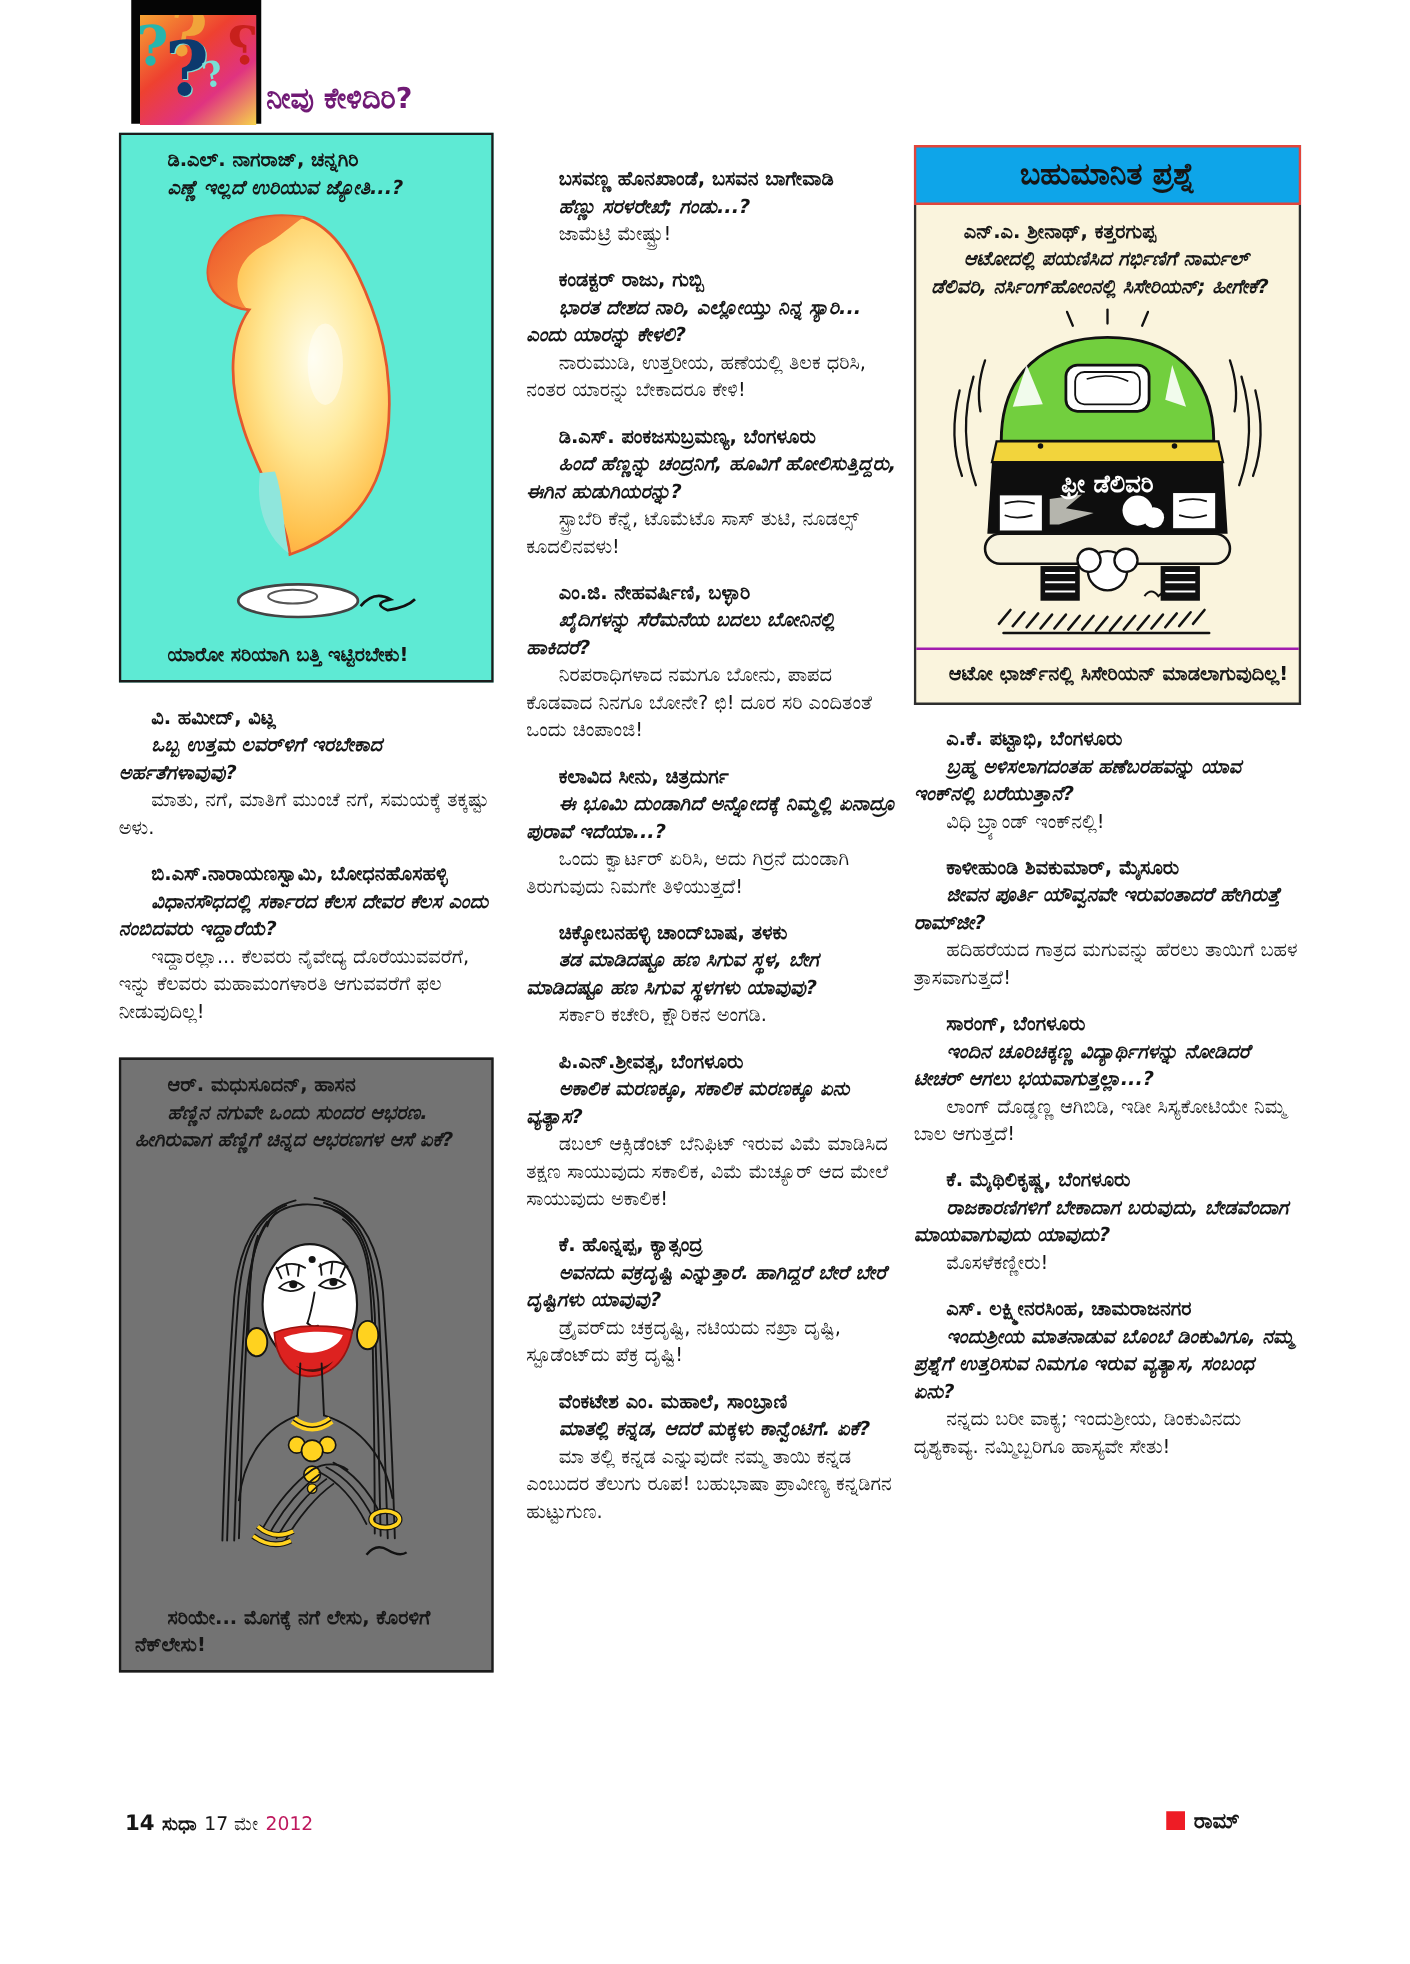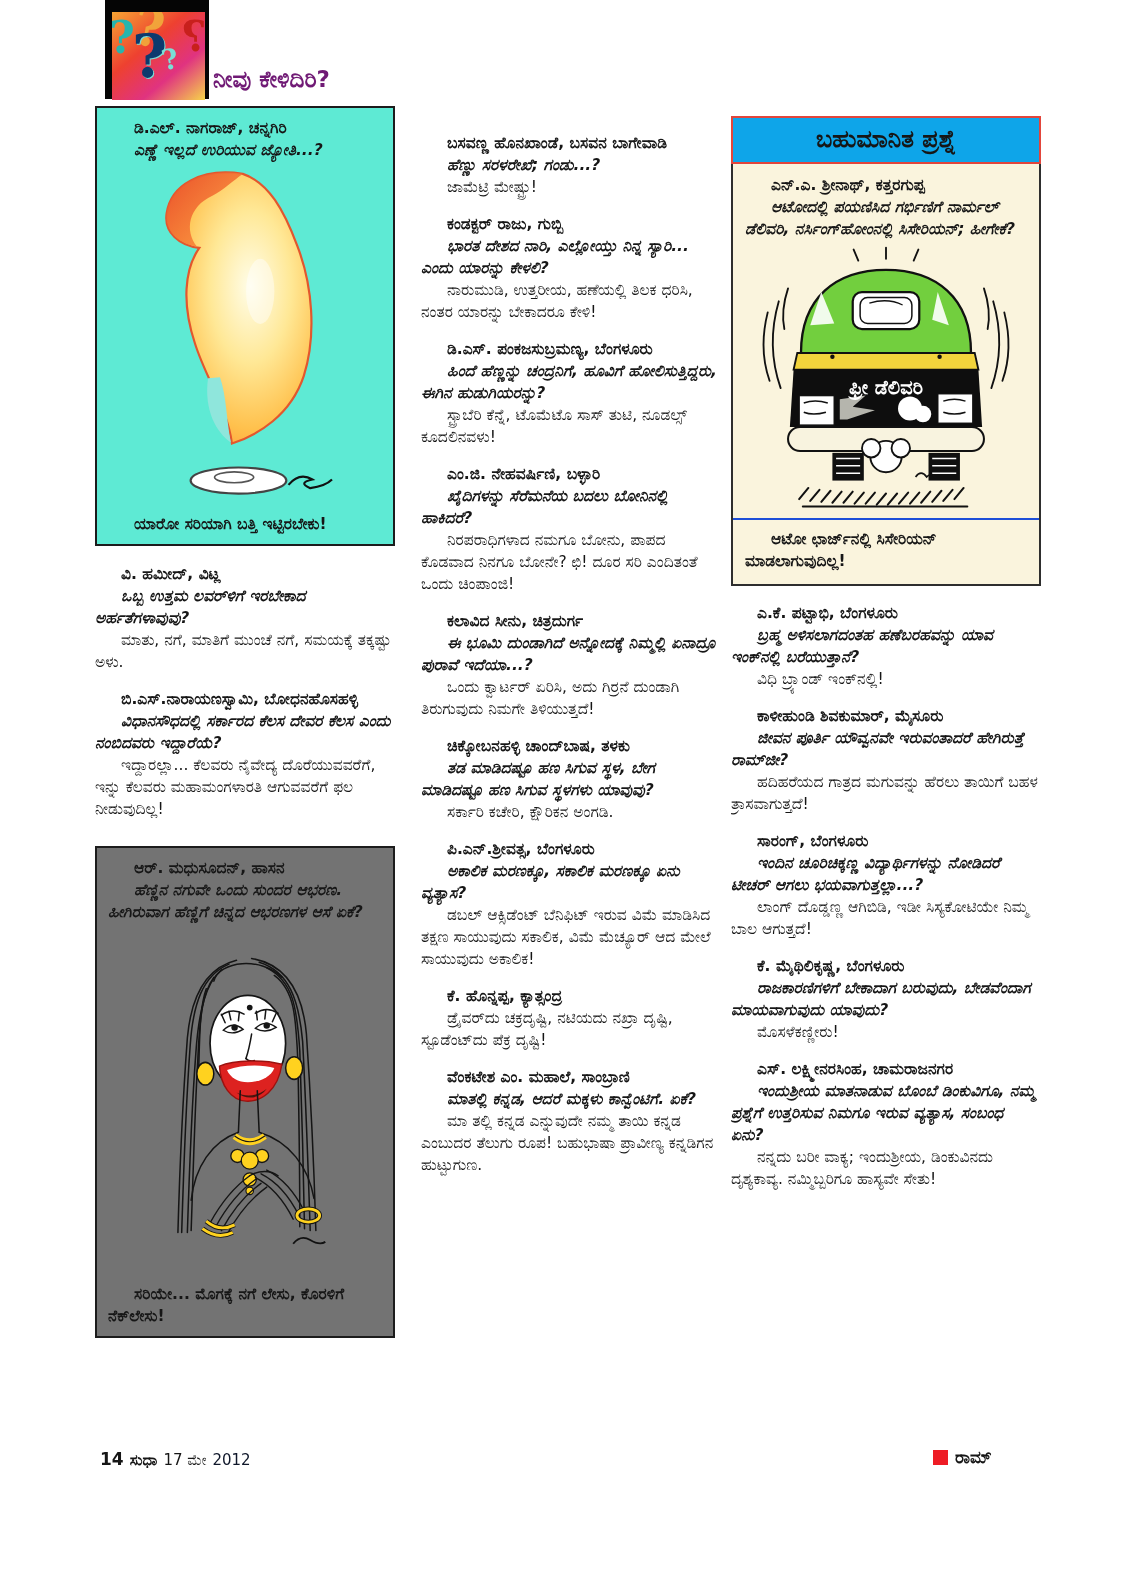--- a/index.html
+++ b/index.html
@@ -39,29 +39,29 @@
   .box2 svg{flex:1;min-height:0;margin:2px 0;}
   .cap{font-weight:bold;text-indent:26px;}
   .after-box{margin-top:17px;}
 
   
   .prize-header{background:#0ea5e9;border:2px solid #e2453b;text-align:center;
                 font-weight:bold;font-size:24px;padding:7px 0 9px;}
   .prize-box{border:2px solid #2e2e2e;border-top:none;background:#faf4dd;
              padding:10px 12px 0;}
   .prize-box svg{display:block;margin:4px auto 6px;}
-  .prize-caption{border-top:2px solid #1d4ed8;margin:0 -12px;padding:8px 12px 12px;}
+  .prize-caption{border-top:2px solid #a21caf;margin:0 -12px;padding:8px 0 12px;}
   .prize-caption p{font-weight:bold;text-indent:26px;}
   .right-qa{margin-top:16px;}
 
   
   .footer-left{position:absolute;left:100px;top:1449px;font-size:15px;}
   .footer-left .pn{font-weight:bold;font-size:17px;}
   .footer-left .mag{font-weight:bold;}
-  .footer-left .yr{color:#0f172a;}
+  .footer-left .yr{color:#be185d;}
   .footer-left span{margin-right:6px;}
   .footer-right{position:absolute;left:933px;top:1447px;font-size:17px;font-weight:bold;}
   .red-square{display:inline-block;width:15px;height:15px;background:#ee1c25;
               margin-right:7px;vertical-align:-2px;}
 </style>
 </head>
 <body>
 
 <div class="page">
 
@@ -226,20 +226,21 @@
       <p class="q">ತಡ ಮಾಡಿದಷ್ಟೂ ಹಣ ಸಿಗುವ ಸ್ಥಳ, ಬೇಗ ಮಾಡಿದಷ್ಟೂ ಹಣ ಸಿಗುವ ಸ್ಥಳಗಳು ಯಾವುವು?</p>
       <p class="a">ಸರ್ಕಾರಿ ಕಚೇರಿ, ಕ್ಷೌರಿಕನ ಅಂಗಡಿ.</p>
     </div>
     <div class="qa">
       <p class="name">ಪಿ.ಎನ್.ಶ್ರೀವತ್ಸ, ಬೆಂಗಳೂರು</p>
       <p class="q">ಅಕಾಲಿಕ ಮರಣಕ್ಕೂ, ಸಕಾಲಿಕ ಮರಣಕ್ಕೂ ಏನು ವ್ಯತ್ಯಾಸ?</p>
       <p class="a">ಡಬಲ್ ಆಕ್ಸಿಡೆಂಟ್ ಬೆನಿಫಿಟ್ ಇರುವ ವಿಮೆ ಮಾಡಿಸಿದ ತಕ್ಷಣ ಸಾಯುವುದು ಸಕಾಲಿಕ, ವಿಮೆ ಮೆಚ್ಯೂರ್ ಆದ ಮೇಲೆ ಸಾಯುವುದು ಅಕಾಲಿಕ!</p>
     </div>
     <div class="qa">
       <p class="name">ಕೆ. ಹೊನ್ನಪ್ಪ, ಕ್ಯಾತ್ಸಂದ್ರ</p>
+      <p class="q">ಅವನದು ವಕ್ರದೃಷ್ಟಿ ಎನ್ನುತ್ತಾರೆ. ಹಾಗಿದ್ದರೆ ಬೇರೆ ಬೇರೆ ದೃಷ್ಟಿಗಳು ಯಾವುವು?</p>
       <p class="a">ಡ್ರೈವರ್‌ದು ಚಕ್ರದೃಷ್ಟಿ, ನಟಿಯದು ನಖ್ರಾ ದೃಷ್ಟಿ, ಸ್ಟೂಡೆಂಟ್‌ದು ಪೆಕ್ರ ದೃಷ್ಟಿ!</p>
     </div>
     <div class="qa">
       <p class="name">ವೆಂಕಟೇಶ ಎಂ. ಮಹಾಲೆ, ಸಾಂಬ್ರಾಣಿ</p>
       <p class="q">ಮಾತಲ್ಲಿ ಕನ್ನಡ, ಆದರೆ ಮಕ್ಕಳು ಕಾನ್ವೆಂಟಿಗೆ. ಏಕೆ?</p>
       <p class="a">ಮಾ ತಲ್ಲಿ ಕನ್ನಡ ಎನ್ನುವುದೇ ನಮ್ಮ ತಾಯಿ ಕನ್ನಡ ಎಂಬುದರ ತೆಲುಗು ರೂಪ! ಬಹುಭಾಷಾ ಪ್ರಾವೀಣ್ಯ ಕನ್ನಡಿಗನ ಹುಟ್ಟುಗುಣ.</p>
     </div>
   </div>
 
   <div class="col col-right">

